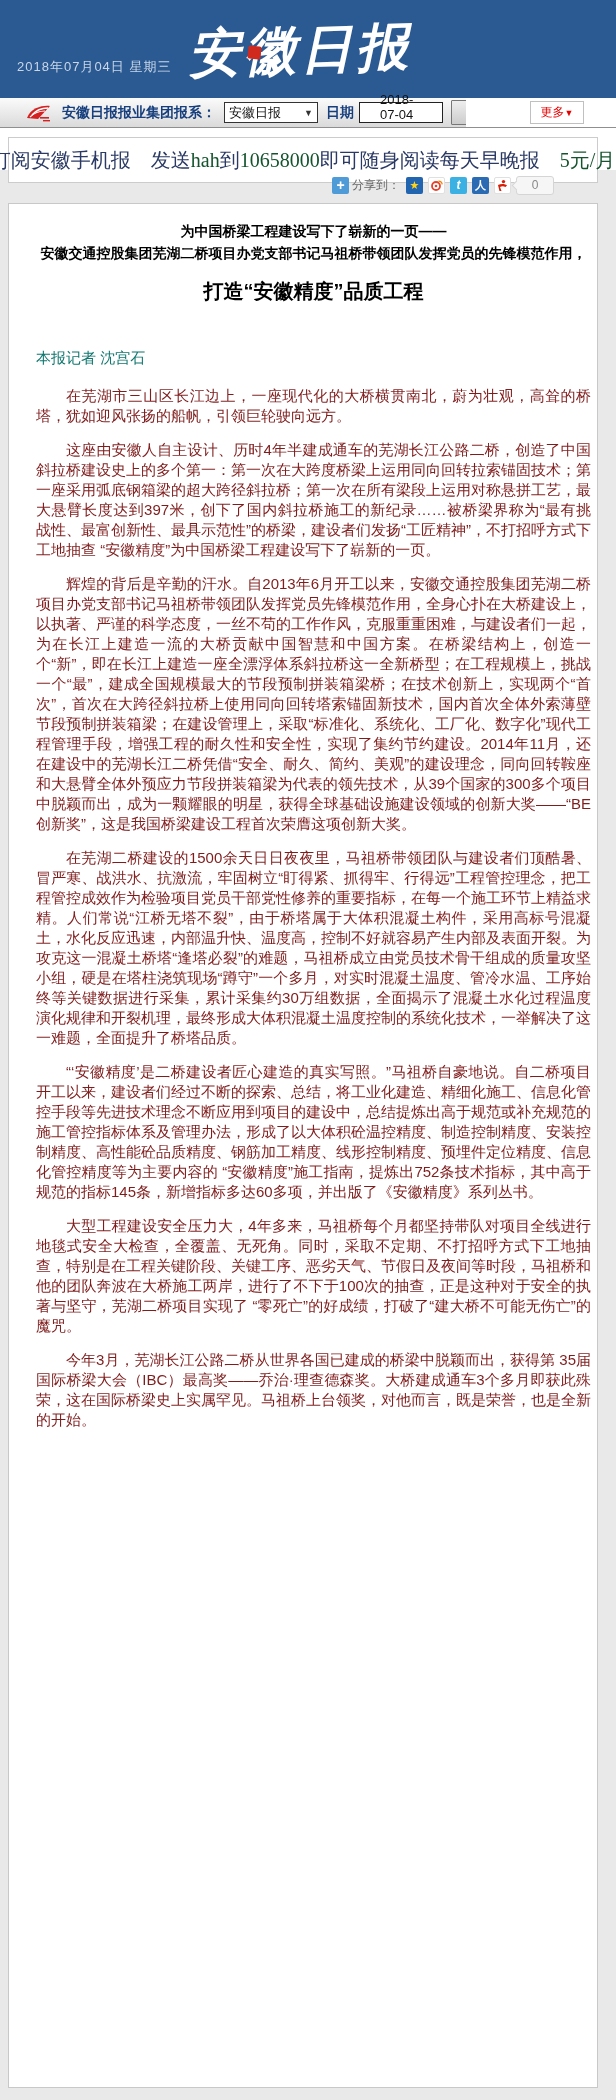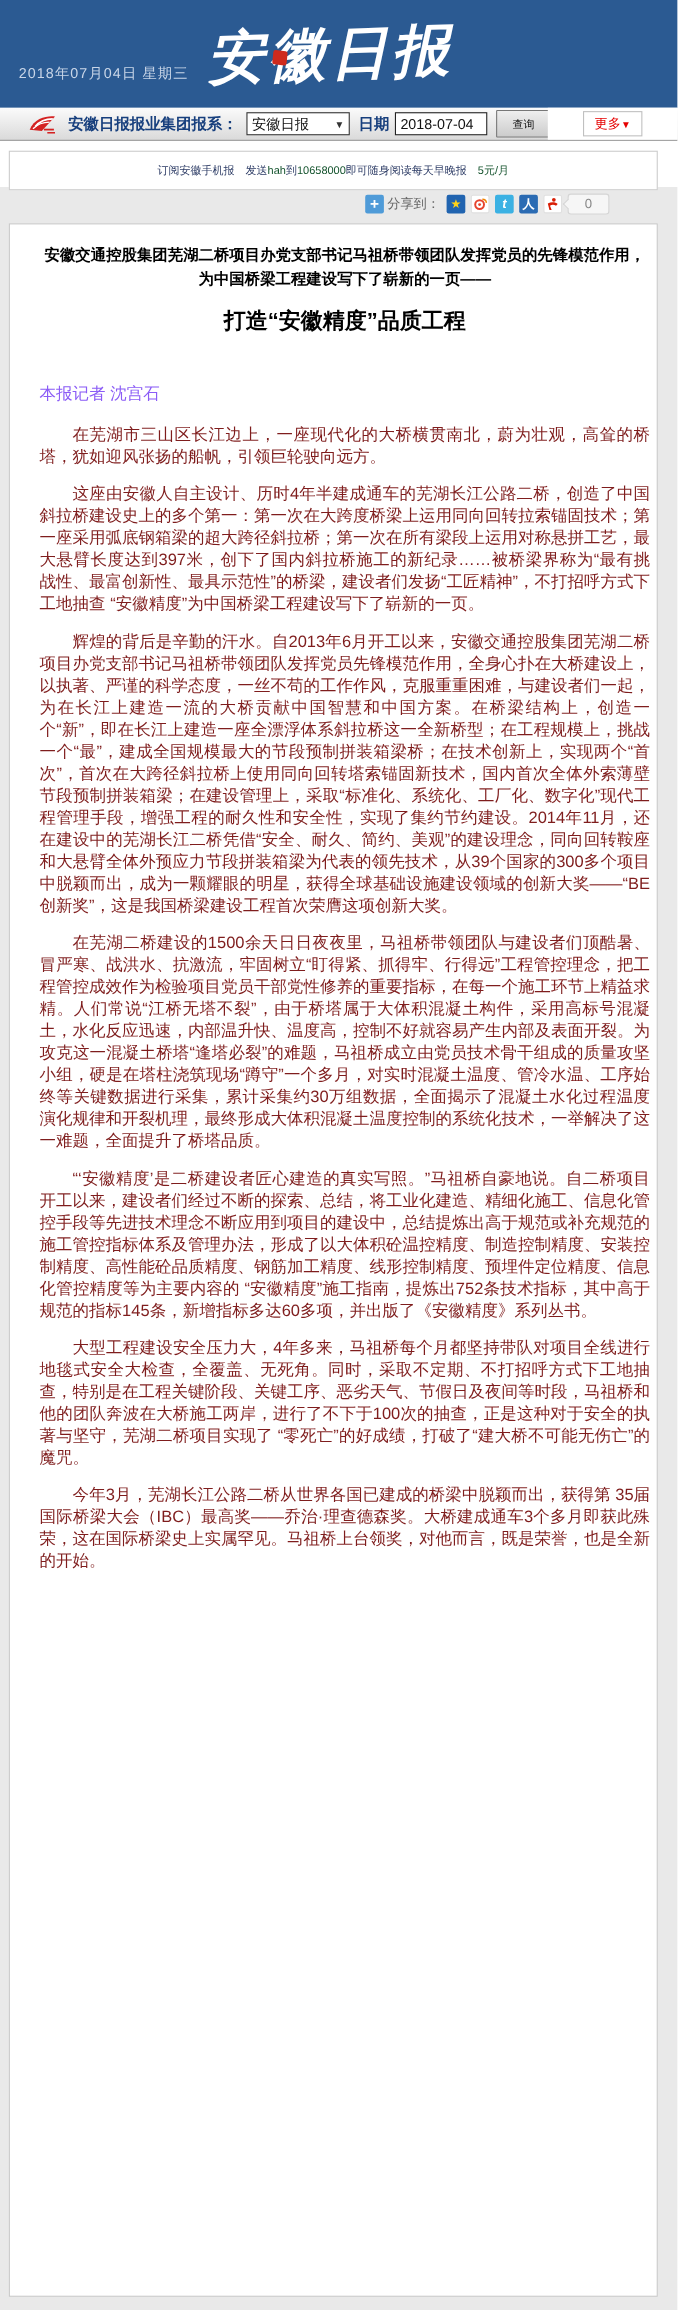--- a/index.html
+++ b/index.html
@@ -30,42 +30,42 @@
   .toolbar-label{margin-left:8px;color:#173f7d;font-weight:bold;font-size:14px;white-space:nowrap;}
   .paper-select{
     margin-left:8px;width:94px;height:21px;background:#fff;border:1px solid #333;
     font-size:13px;color:#111;display:flex;align-items:center;justify-content:space-between;
     padding:0 4px;box-sizing:border-box;cursor:default;
   }
   .paper-select .arrow{font-size:9px;color:#333;}
   .date-label{margin-left:8px;color:#173f7d;font-weight:bold;font-size:14px;}
   .date-input{
     margin-left:5px;width:84px;height:21px;background:#fff;border:1px solid #222;
-    font-size:13px;color:#111;display:flex;align-items:center;padding:0 4px;box-sizing:border-box;
+    font-size:13px;color:#111;display:flex;align-items:flex-end;padding:0 20px;box-sizing:border-box;
   }
   .query-btn{
     margin-left:8px;width:48px;height:23px;background:linear-gradient(#eee,#ccc);
     border:1px solid #777;border-radius:1px;font-size:10px;color:#111;
     display:flex;align-items:center;justify-content:center;cursor:pointer;
   }
   .toolbar-right{
     position:absolute;right:0;top:0;width:118px;height:29px;background:#ffffff;
-    display:flex;align-items:center;justify-content:center;
+    display:flex;align-items:center;justify-content:center;padding-left:32px;
   }
   .more-box{
     border:1px solid #c0c0c0;background:#fff;padding:2px 10px;font-size:12px;
     color:#e60000;cursor:pointer;white-space:nowrap;
   }
   .more-box .tri{font-size:9px;}
   
   .subscribe{
-    position:absolute;top:137px;left:8px;width:590px;height:36px;background:#fff;
+    position:absolute;top:137px;left:8px;width:590px;height:46px;background:#fff;
     border:1px solid #cccccc;box-sizing:border-box;
     display:flex;align-items:center;justify-content:center;
-    font-size:10px;white-space:nowrap;
+    font-size:20px;white-space:nowrap;font-family:Liberation Serif, serif;
   }
   .subscribe .dark{color:#2b3a64;}
   .subscribe .red{color:#14532d;}
   
   .share-row{
     position:absolute;top:173px;left:0;width:616px;height:24px;
     display:flex;align-items:center;justify-content:flex-end;padding-right:62px;box-sizing:border-box;
   }
   .share-plus{
     width:17px;height:17px;background:#4f9bd8;border-radius:2px;color:#fff;
@@ -88,21 +88,21 @@
     border-left:1px solid #d5d5d5;border-bottom:1px solid #d5d5d5;transform:rotate(45deg);
   }
   
   .content{
     position:absolute;top:203px;left:8px;width:590px;min-height:1885px;background:#ffffff;
     border:1px solid #c8c8c8;box-sizing:border-box;
     padding:16px 6px 30px 27px;
   }
   .article-title{font-size:14px;font-weight:bold;line-height:22px;text-align:center;color:#000;}
   .headline{font-size:20px;font-weight:bold;text-align:center;margin-top:14px;color:#000;}
-  .author{margin-top:44px;font-size:15px;color:#8b5cf6;}
+  .author{margin-top:44px;font-size:15px;color:#0f766e;}
   .body-text{margin-top:18px;}
   .body-text p{
     font-size:15px;line-height:20px;margin:0 0 14px;text-align:justify;
     text-indent:2em;color:#7f1d1d;
   }
 </style>
 </head>
 <body>
 
 <div class="gray-zone"></div>
@@ -161,22 +161,22 @@
   <div class="share-ico ico-baidu">
     <svg width="13" height="13" viewBox="0 0 13 13">
       <circle cx="7.5" cy="2.6" r="1.7" fill="#d81e06"></circle>
       <path d="M2 6 C5 4.5 9 4.5 11 6.5 L9.5 8 C7.5 6.8 5.5 7 4 8 L5.5 12 L3.5 12 Z" fill="#d81e06"></path>
     </svg>
   </div>
   <div class="share-count">0</div>
 </div>
 
 <div class="content">
+  <div class="article-title">为中国桥梁工程建设写下了崭新的一页——</div>
   <div class="article-title">安徽交通控股集团芜湖二桥项目办党支部书记马祖桥带领团队发挥党员的先锋模范作用，</div>
-  <div class="article-title">为中国桥梁工程建设写下了崭新的一页——</div>
   <div class="headline">打造“安徽精度”品质工程</div>
   <div class="author">本报记者 沈宫石</div>
   <div class="body-text" id="article-body">
       <p>在芜湖市三山区长江边上，一座现代化的大桥横贯南北，蔚为壮观，高耸的桥塔，犹如迎风张扬的船帆，引领巨轮驶向远方。</p>
       <p>这座由安徽人自主设计、历时4年半建成通车的芜湖长江公路二桥，创造了中国斜拉桥建设史上的多个第一：第一次在大跨度桥梁上运用同向回转拉索锚固技术；第一座采用弧底钢箱梁的超大跨径斜拉桥；第一次在所有梁段上运用对称悬拼工艺，最大悬臂长度达到397米，创下了国内斜拉桥施工的新纪录……被桥梁界称为“最有挑战性、最富创新性、最具示范性”的桥梁，建设者们发扬“工匠精神”，不打招呼方式下工地抽查 “安徽精度”为中国桥梁工程建设写下了崭新的一页。</p>
       <p>辉煌的背后是辛勤的汗水。自2013年6月开工以来，安徽交通控股集团芜湖二桥项目办党支部书记马祖桥带领团队发挥党员先锋模范作用，全身心扑在大桥建设上，以执著、严谨的科学态度，一丝不苟的工作作风，克服重重困难，与建设者们一起，为在长江上建造一流的大桥贡献中国智慧和中国方案。在桥梁结构上，创造一个“新”，即在长江上建造一座全漂浮体系斜拉桥这一全新桥型；在工程规模上，挑战一个“最”，建成全国规模最大的节段预制拼装箱梁桥；在技术创新上，实现两个“首次”，首次在大跨径斜拉桥上使用同向回转塔索锚固新技术，国内首次全体外索薄壁节段预制拼装箱梁；在建设管理上，采取“标准化、系统化、工厂化、数字化”现代工程管理手段，增强工程的耐久性和安全性，实现了集约节约建设。2014年11月，还在建设中的芜湖长江二桥凭借“安全、耐久、简约、美观”的建设理念，同向回转鞍座和大悬臂全体外预应力节段拼装箱梁为代表的领先技术，从39个国家的300多个项目中脱颖而出，成为一颗耀眼的明星，获得全球基础设施建设领域的创新大奖——“BE创新奖”，这是我国桥梁建设工程首次荣膺这项创新大奖。</p>
       <p>在芜湖二桥建设的1500余天日日夜夜里，马祖桥带领团队与建设者们顶酷暑、冒严寒、战洪水、抗激流，牢固树立“盯得紧、抓得牢、行得远”工程管控理念，把工程管控成效作为检验项目党员干部党性修养的重要指标，在每一个施工环节上精益求精。人们常说“江桥无塔不裂”，由于桥塔属于大体积混凝土构件，采用高标号混凝土，水化反应迅速，内部温升快、温度高，控制不好就容易产生内部及表面开裂。为攻克这一混凝土桥塔“逢塔必裂”的难题，马祖桥成立由党员技术骨干组成的质量攻坚小组，硬是在塔柱浇筑现场“蹲守”一个多月，对实时混凝土温度、管冷水温、工序始终等关键数据进行采集，累计采集约30万组数据，全面揭示了混凝土水化过程温度演化规律和开裂机理，最终形成大体积混凝土温度控制的系统化技术，一举解决了这一难题，全面提升了桥塔品质。</p>
       <p>“‘安徽精度’是二桥建设者匠心建造的真实写照。”马祖桥自豪地说。自二桥项目开工以来，建设者们经过不断的探索、总结，将工业化建造、精细化施工、信息化管控手段等先进技术理念不断应用到项目的建设中，总结提炼出高于规范或补充规范的施工管控指标体系及管理办法，形成了以大体积砼温控精度、制造控制精度、安装控制精度、高性能砼品质精度、钢筋加工精度、线形控制精度、预埋件定位精度、信息化管控精度等为主要内容的 “安徽精度”施工指南，提炼出752条技术指标，其中高于规范的指标145条，新增指标多达60多项，并出版了《安徽精度》系列丛书。</p>
       <p>大型工程建设安全压力大，4年多来，马祖桥每个月都坚持带队对项目全线进行地毯式安全大检查，全覆盖、无死角。同时，采取不定期、不打招呼方式下工地抽查，特别是在工程关键阶段、关键工序、恶劣天气、节假日及夜间等时段，马祖桥和他的团队奔波在大桥施工两岸，进行了不下于100次的抽查，正是这种对于安全的执著与坚守，芜湖二桥项目实现了 “零死亡”的好成绩，打破了“建大桥不可能无伤亡”的魔咒。</p>
       <p>今年3月，芜湖长江公路二桥从世界各国已建成的桥梁中脱颖而出，获得第 35届国际桥梁大会（IBC）最高奖——乔治·理查德森奖。大桥建成通车3个多月即获此殊荣，这在国际桥梁史上实属罕见。马祖桥上台领奖，对他而言，既是荣誉，也是全新的开始。</p>

